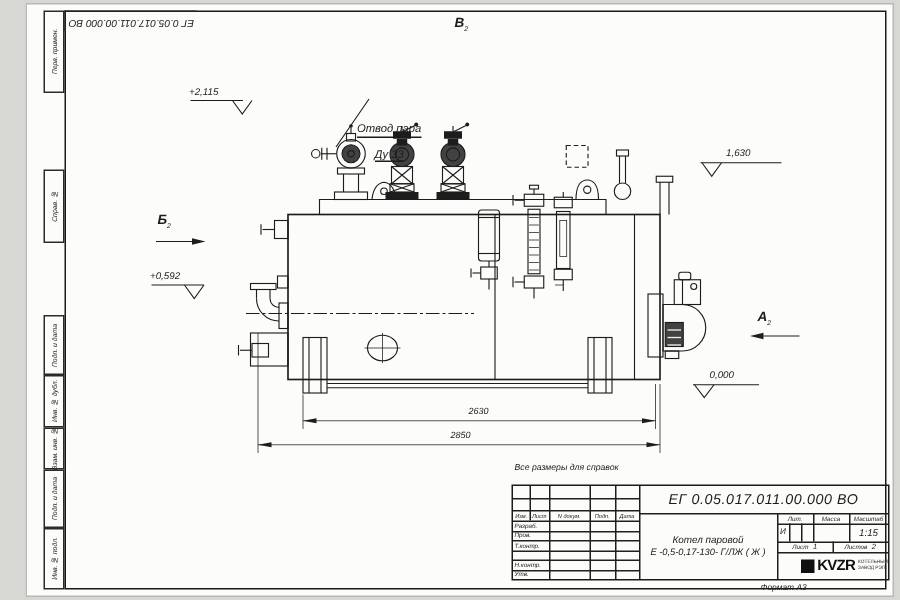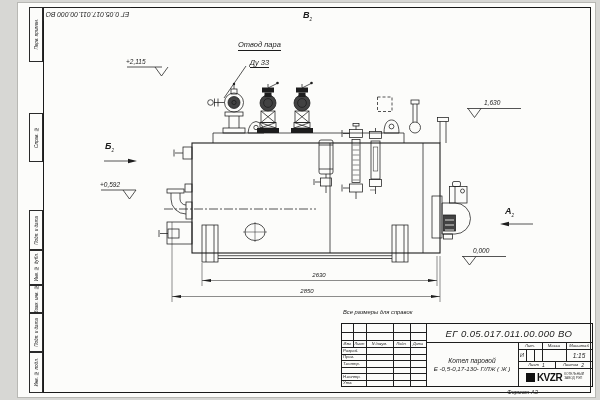--- a/index.html
+++ b/index.html
@@ -251,21 +251,21 @@
     <line class="thin" x1="202" y1="280.5" x2="437" y2="280.5"></line>
     <polygon class="fill" points="202,280.5 211,278.9 211,282.1"></polygon>
     <polygon class="fill" points="437,280.5 428,278.9 428,282.1"></polygon>
     <line class="thin" x1="172" y1="296.5" x2="440" y2="296.5"></line>
     <polygon class="fill" points="172,296.5 181,294.9 181,298.1"></polygon>
     <polygon class="fill" points="440,296.5 431,294.9 431,298.1"></polygon>
   </g>
 </svg>
 
 <div class="t" style="left:238px;top:41px;text-align:center;">
-  <span style="display:block;font-size:7.5px;border-bottom:.8px solid #1b1b1b;padding-bottom:.5px;">Отвод пара</span>
+  <span style="display:block;font-size:7.5px;border-bottom:.8px solid #1b1b1b;padding-bottom:.5px;margin-top:41px;">Отвод пара</span>
   <span style="display:inline-block;font-size:7.5px;border-bottom:.8px solid #1b1b1b;margin-top:.5px;">Ду 33</span>
 </div>
 <div class="t" style="left:126px;top:58px;font-size:6.5px;">+2,115</div>
 <div class="t" style="left:100px;top:181px;font-size:6.5px;">+0,592</div>
 <div class="t" style="left:484px;top:99px;font-size:6.5px;">1,630</div>
 <div class="t" style="left:473px;top:247px;font-size:6.5px;">0,000</div>
 <div class="t" style="left:296px;top:272px;width:46px;text-align:center;font-size:6px;">2630</div>
 <div class="t" style="left:284px;top:288px;width:46px;text-align:center;font-size:6px;">2850</div>
 <div class="t vletter" style="left:105px;top:142px;"><span>Б</span><sub>2</sub></div>
 <div class="t vletter" style="left:505px;top:207px;"><span>А</span><sub>2</sub></div>
@@ -319,21 +319,21 @@
   <div class="cell" style="left:176px;top:25px;width:8px;height:12px;font-size:5.5px;">И</div>
   <div class="cell" style="left:224px;top:25px;width:26px;height:12px;font-size:6.5px;">1:15</div>
   <div class="cell" style="left:176px;top:37px;width:37px;height:7px;font-size:4.2px;gap:3px;">
     <span>Лист</span>
       <span style="font-size:5px;">1</span>
   </div>
   <div class="cell" style="left:213px;top:37px;width:37px;height:7px;font-size:4.2px;gap:3px;">
     <span>Листов</span>
       <span style="font-size:5px;">2</span>
   </div>
-  <div class="cell" style="left:176px;top:44px;width:74px;height:18px;">
+  <div class="cell" style="left:176px;top:44px;width:74px;height:18px;justify-content:flex-end;">
     <span id="logo-box"></span>
     <span id="logo-word">KVZR</span>
     <span id="logo-sub">
       <span style="display:block;">КОТЕЛЬНЫЙ</span>
       <span style="display:block;">ЗАВОД РЭП</span>
     </span>
   </div>
 </div>
 
 </body></html>

